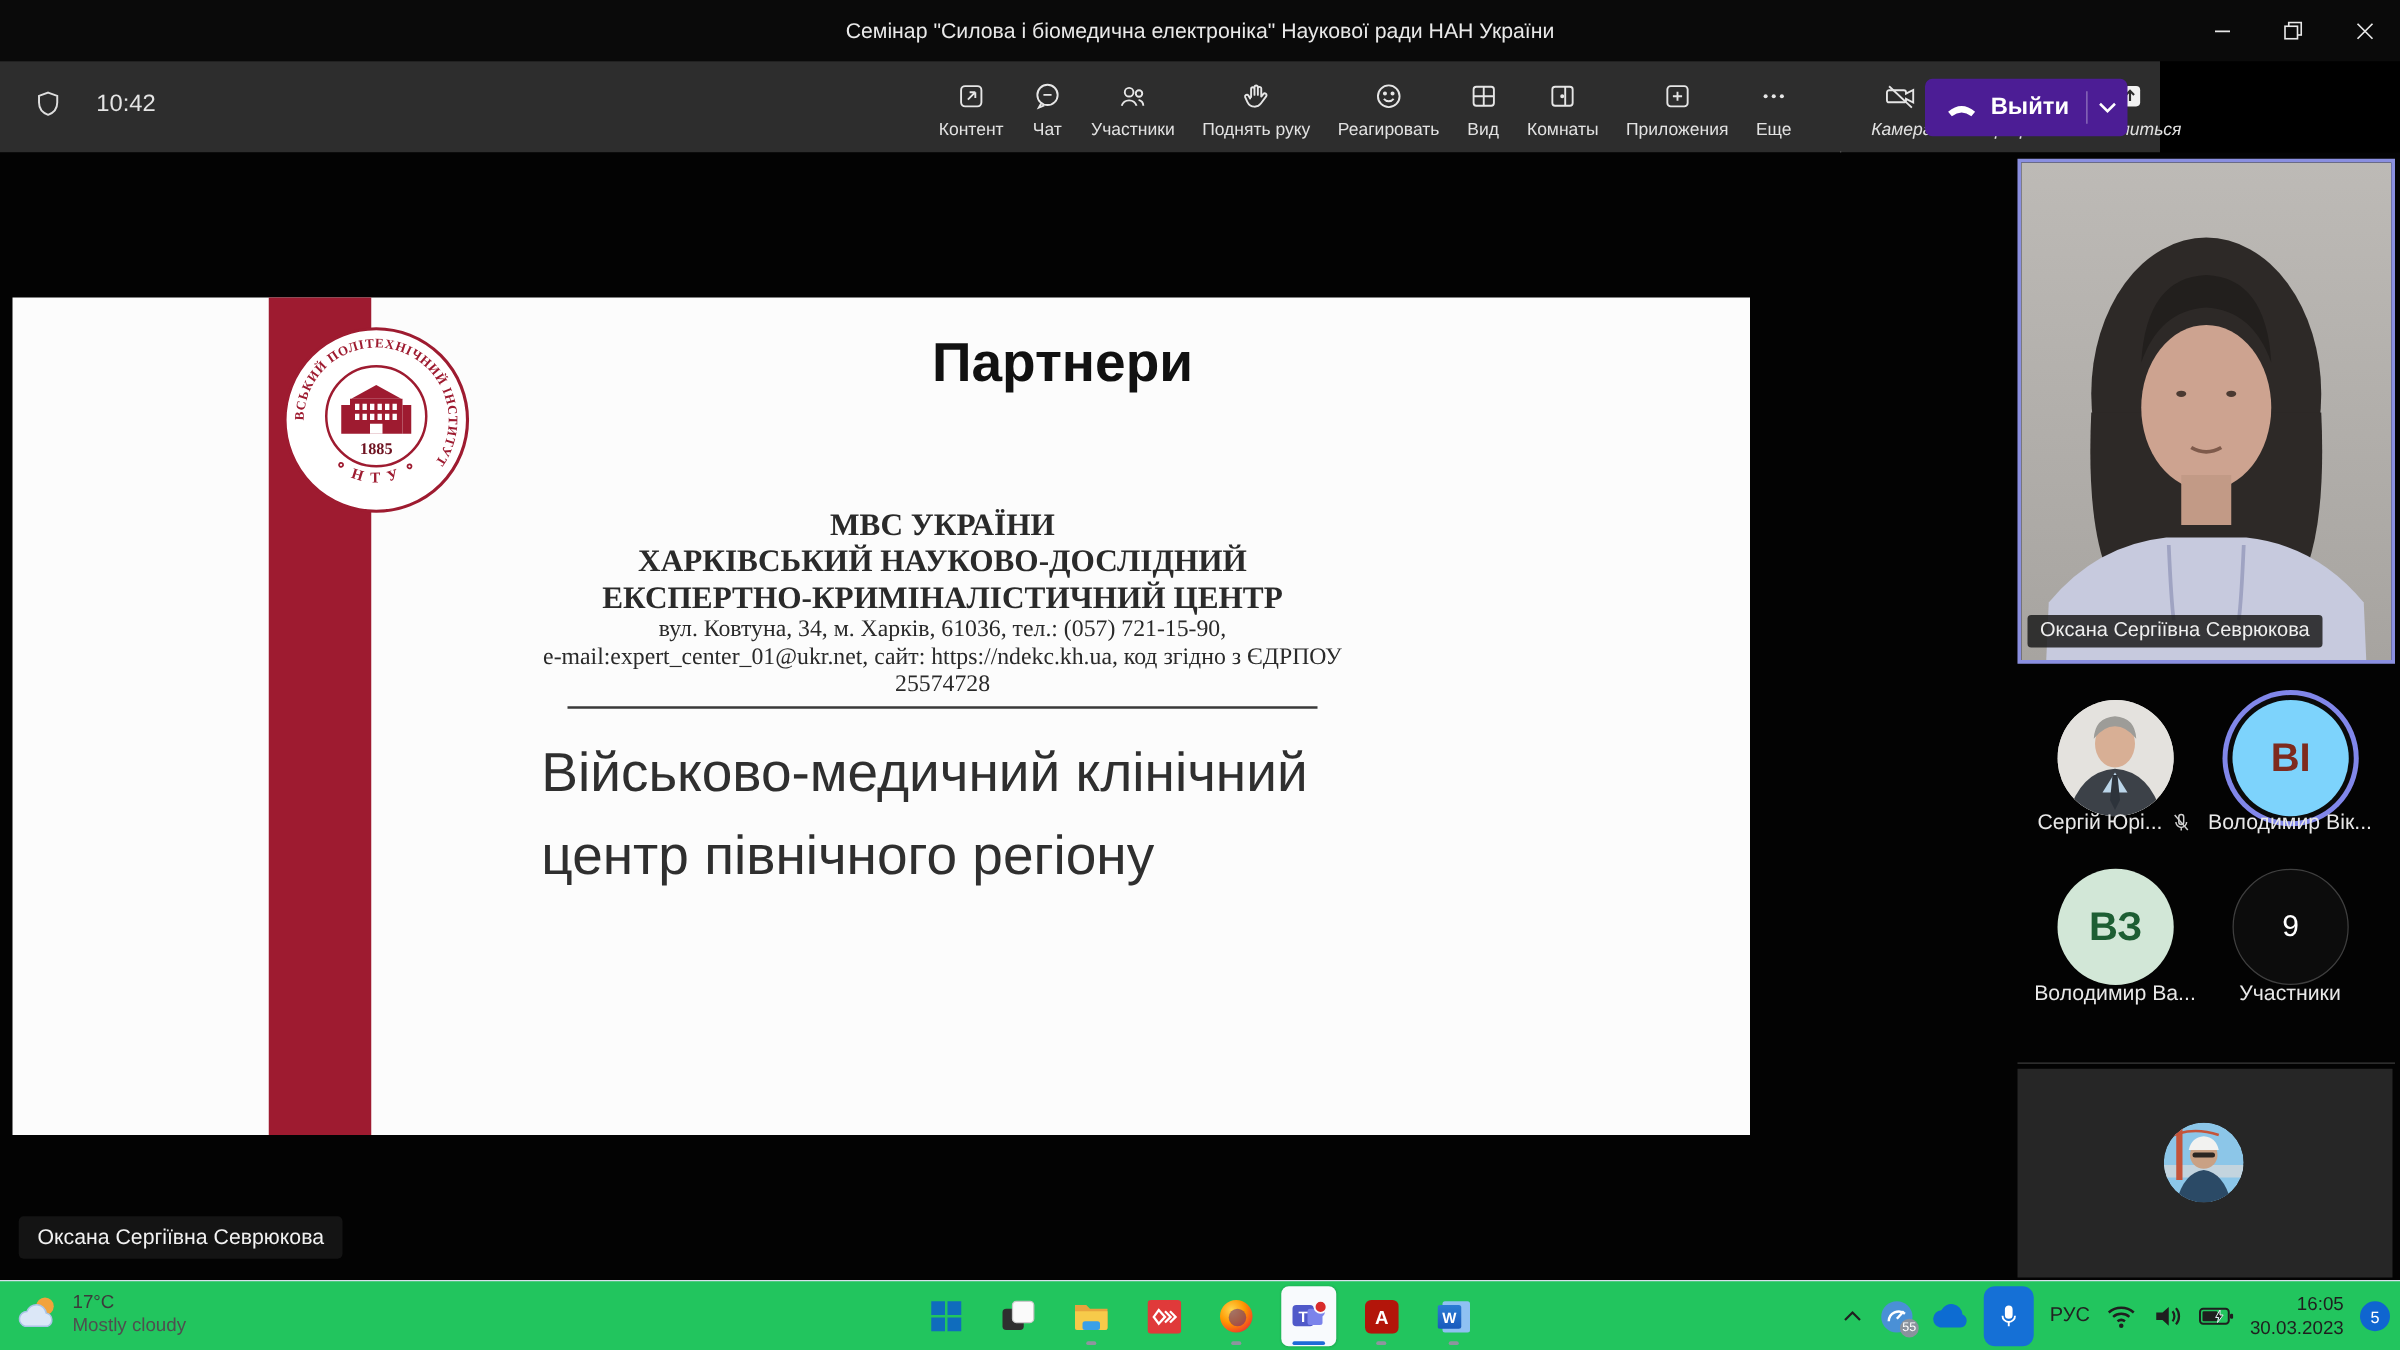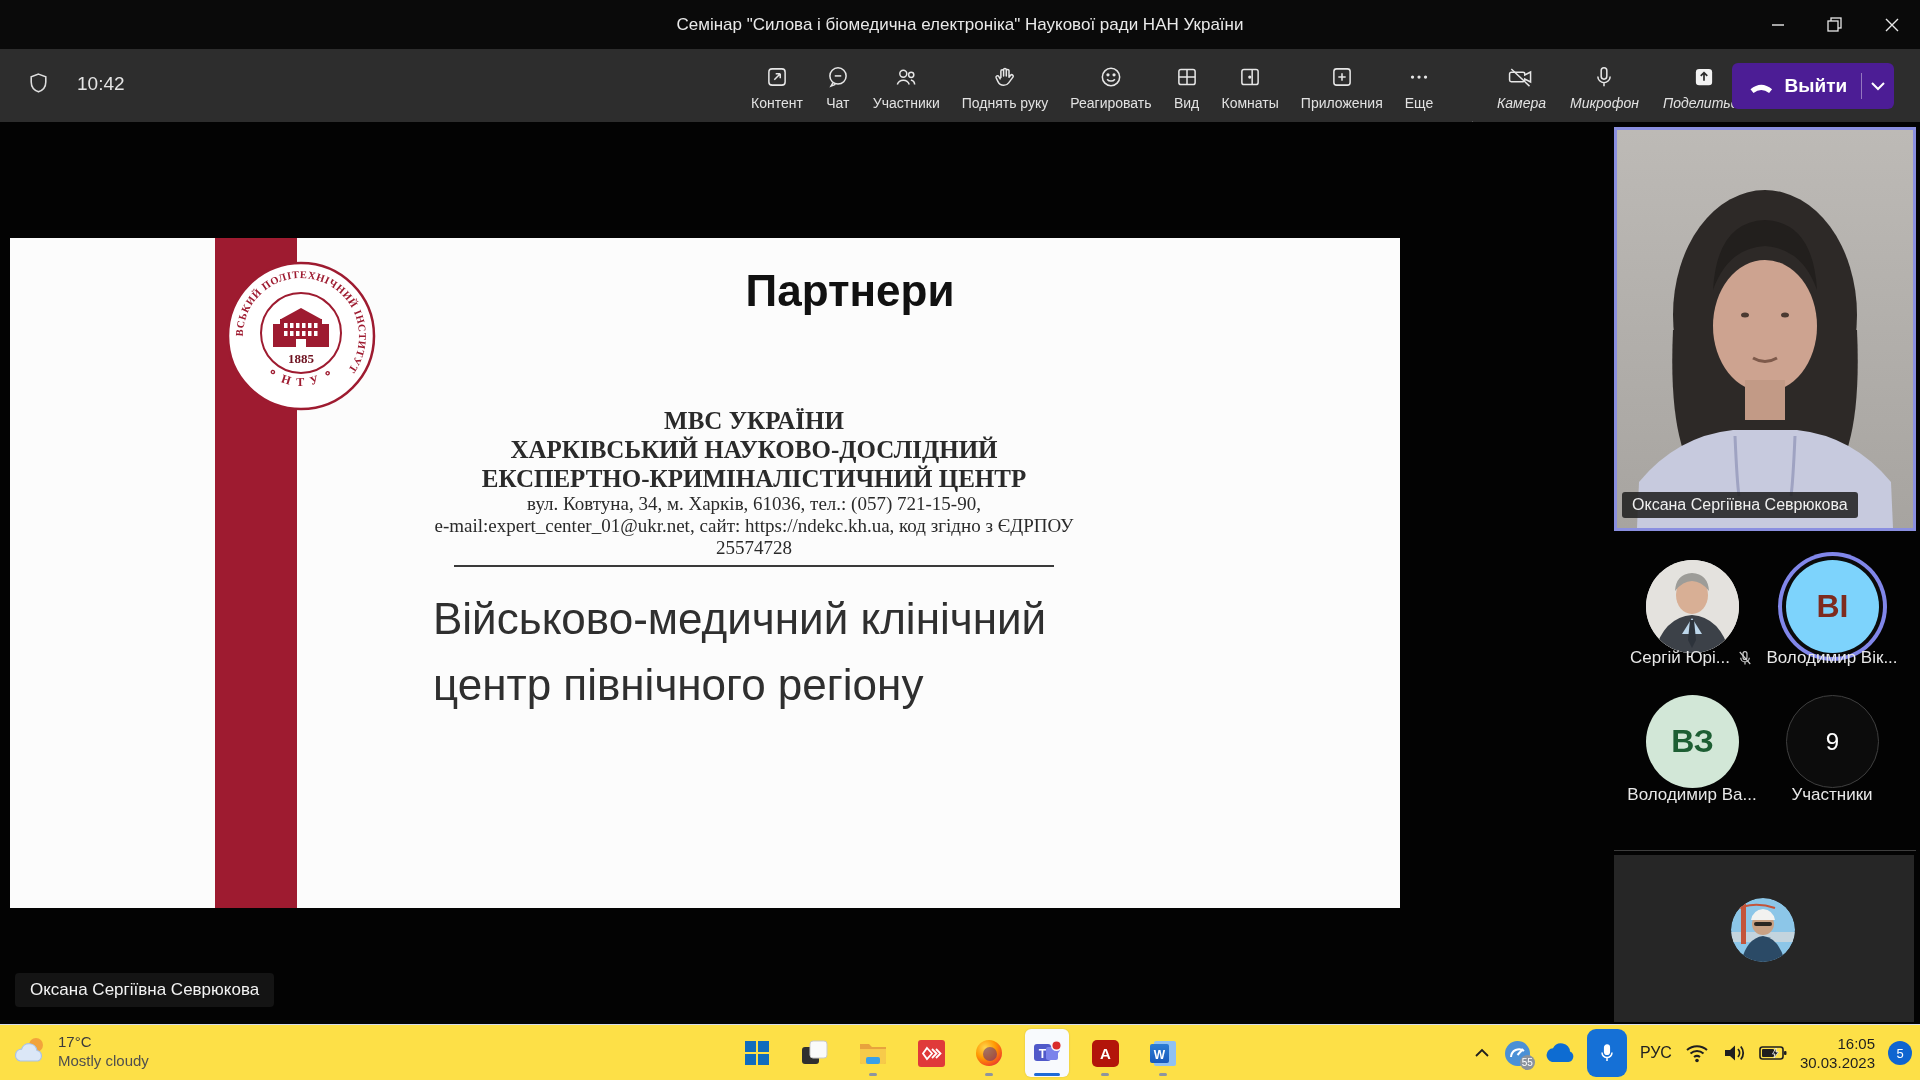--- a/index.html
+++ b/index.html
@@ -7,21 +7,21 @@
               font-family:"Liberation Sans", sans-serif; }
 
   
   .titlebar { position:absolute; left:0; top:0; width:1920px; height:49px; background:#0a0a0a;
               display:flex; align-items:center; justify-content:center; }
   .titlebar-text { color:#e9e9e9; font-size:17px; }
   .win-controls { position:absolute; right:0; top:0; height:49px; display:flex; }
   .win-btn { width:57px; height:49px; display:flex; align-items:center; justify-content:center; cursor:pointer; }
 
   
-  .toolbar { position:absolute; left:0; top:49px; width:1920px; height:73px; background:#2d2d2d; }
+  .toolbar { position:absolute; left:0; top:49px; width:1728px; height:73px; background:#2d2d2d; }
   .timer-group { position:absolute; left:26px; top:22px; display:flex; align-items:center; gap:26px; }
   .timer-text { color:#e4e4e4; font-size:19px; }
   .center-buttons { position:absolute; left:742px; top:8px; display:flex; gap:4px; }
   .tb-btn { display:flex; flex-direction:column; align-items:center; justify-content:flex-start;
             gap:4px; padding:6px 9px 4px; border-radius:6px; cursor:pointer; }
   .tb-btn .ticon { height:28px; display:flex; align-items:center; }
   .tb-btn .tlabel { color:#e2e2e2; font-size:14px; white-space:nowrap; }
   .tb-sep { position:absolute; left:1472px; top:72px; width:1px; height:28px; background:#555; }
   .device-buttons { position:absolute; left:1488px; top:8px; display:flex; gap:6px;font-style:italic; }
   .leave-btn { position:absolute; right:26px; top:14px; height:46px; width:162px; background:#4c1d95;
@@ -58,21 +58,21 @@
   .ptile-name { position:absolute; width:170px; text-align:center; color:#e8e8e8; font-size:17px;
                 display:flex; align-items:center; justify-content:center; gap:6px; }
   .avatar-circle { position:absolute; width:93px; height:93px; border-radius:50%;
                    display:flex; align-items:center; justify-content:center;
                    font-size:32px; font-weight:bold; cursor:pointer; }
   .ring { box-shadow:0 0 0 4px #0a0a0a, 0 0 0 8px #8187ea; }
   .panel-divider { position:absolute; left:1614px; top:728px; width:302px; height:1px; background:#3d3d3d; }
   .bottom-tile { position:absolute; left:1614px; top:733px; width:300px; height:167px; background:#262626; }
 
   
-  .taskbar { position:absolute; left:0; top:1024px; width:1920px; height:56px; background:#fde047;
+  .taskbar { position:absolute; left:0; top:1024px; width:1920px; height:56px; background:#22c55e;
              border-top:1px solid #d8dfeb; }
   .weather { position:absolute; left:14px; top:7px; display:flex; align-items:center; gap:10px; cursor:pointer; }
   .weather-temp { font-size:15px; color:#3b3b3b; line-height:19px; }
   .weather-cond { font-size:15px; color:#4f4f4f; line-height:19px; }
   .task-icons { position:absolute; left:50%; top:0; transform:translateX(-50%); height:56px;
                 display:flex; align-items:center; gap:14px; }
   .app-btn { position:relative; width:44px; height:48px; display:flex; align-items:center;
              justify-content:center; border-radius:6px; cursor:pointer; }
   .app-btn.active { background:#f8fafd; box-shadow:0 0 2px rgba(0,0,0,.15); }
   .run-dash { position:absolute; bottom:1px; left:50%; transform:translateX(-50%);

